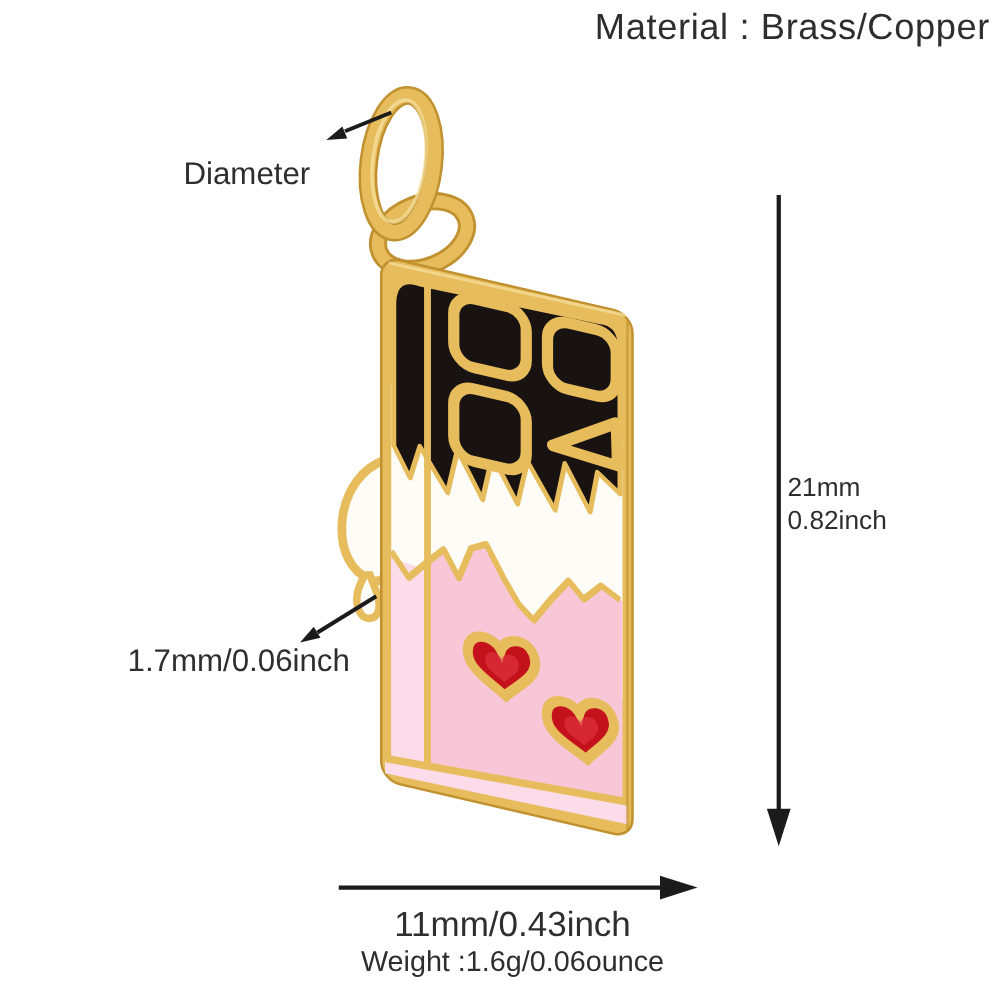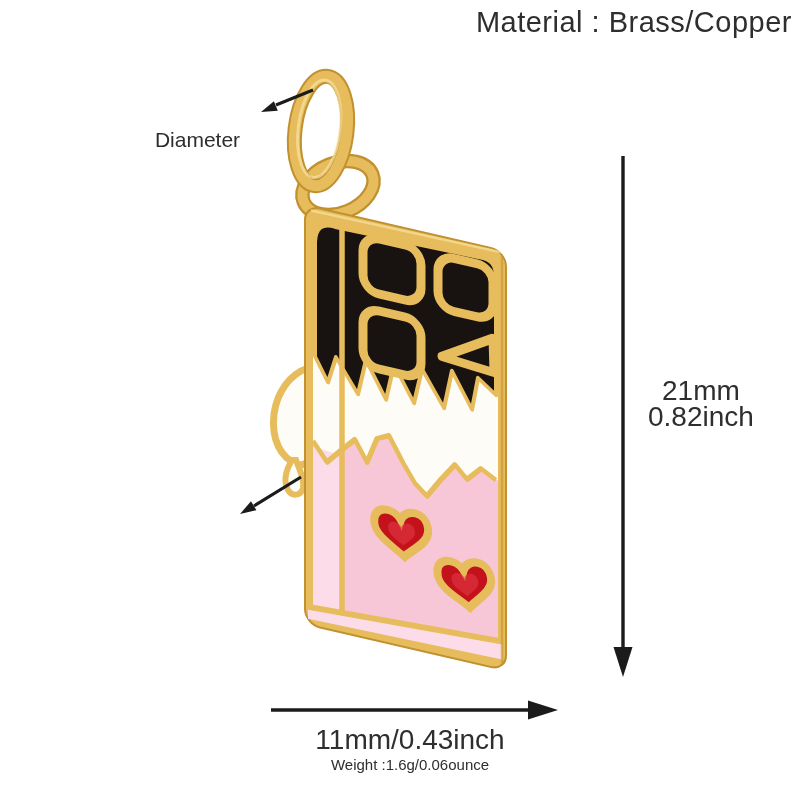--- a/index.html
+++ b/index.html
@@ -8,26 +8,26 @@
     --pink-light:#FBDCE8; --heart-red:#C3121B; --heart-red-light:#E03344;
     --ink:#1B1B1B; --text:#2E2E2E; --background:#FFFFFF;
   }
   html,body{margin:0;padding:0;background:var(--background);}
   .canvas{
     position:relative;width:800px;height:800px;background:var(--background);
     font-family:"Liberation Sans", sans-serif;color:var(--text);overflow:hidden;
   }
   .txt{position:absolute;white-space:nowrap;}
   .material{top:6px;right:8px;font-size:29px;letter-spacing:.5px;}
-  .dimblock{text-align:center;font-size:21px;line-height:27px;}
+  .dimblock{text-align:center;font-size:25px;line-height:27px;}
   .diameter-block{left:110px;top:126px;width:175px;}
   .thickness-block{left:102px;top:516px;width:175px;}
-  .height-block{left:648px;top:378px;text-align:center;font-size:28px;line-height:26px;}
+  .height-block{left:630px;top:378px;text-align:left;font-size:21px;line-height:26px;}
   .width-label{left:250px;top:724px;width:320px;text-align:center;font-size:28px;}
-  .weight-label{left:250px;top:756px;width:320px;text-align:center;font-size:15px;}
+  .weight-label{left:250px;top:756px;width:320px;text-align:center;font-size:23px;}
   svg{position:absolute;left:0;top:0;}
   .f-gold{fill:var(--gold);} .f-white{fill:var(--enamel-white);}
   .f-black{fill:var(--enamel-black);} .f-pink{fill:var(--enamel-pink);}
   .f-pinklight{fill:var(--pink-light);} .f-red{fill:var(--heart-red);}
   .f-redlight{fill:var(--heart-red-light);} .f-ink{fill:var(--ink);}
   .s-gold{stroke:var(--gold);} .s-golddark{stroke:var(--gold-dark);}
   .s-goldlight{stroke:var(--gold-light);} .s-ink{stroke:var(--ink);}
   .nofill{fill:none;}
 </style>
 </head>
@@ -120,20 +120,21 @@
     </g>
   </svg>
 
   <div class="txt material">Material : Brass/Copper</div>
 
   <div class="txt dimblock diameter-block">
     <div>Diameter</div>
   </div>
 
   <div class="txt dimblock thickness-block">
+    <div>1.7mm/0.06inch</div>
   </div>
 
   <div class="txt height-block">
     <div>21mm</div>
     <div>0.82inch</div>
   </div>
 
   <div class="txt width-label">11mm/0.43inch</div>
   <div class="txt weight-label">Weight :1.6g/0.06ounce</div>
 

